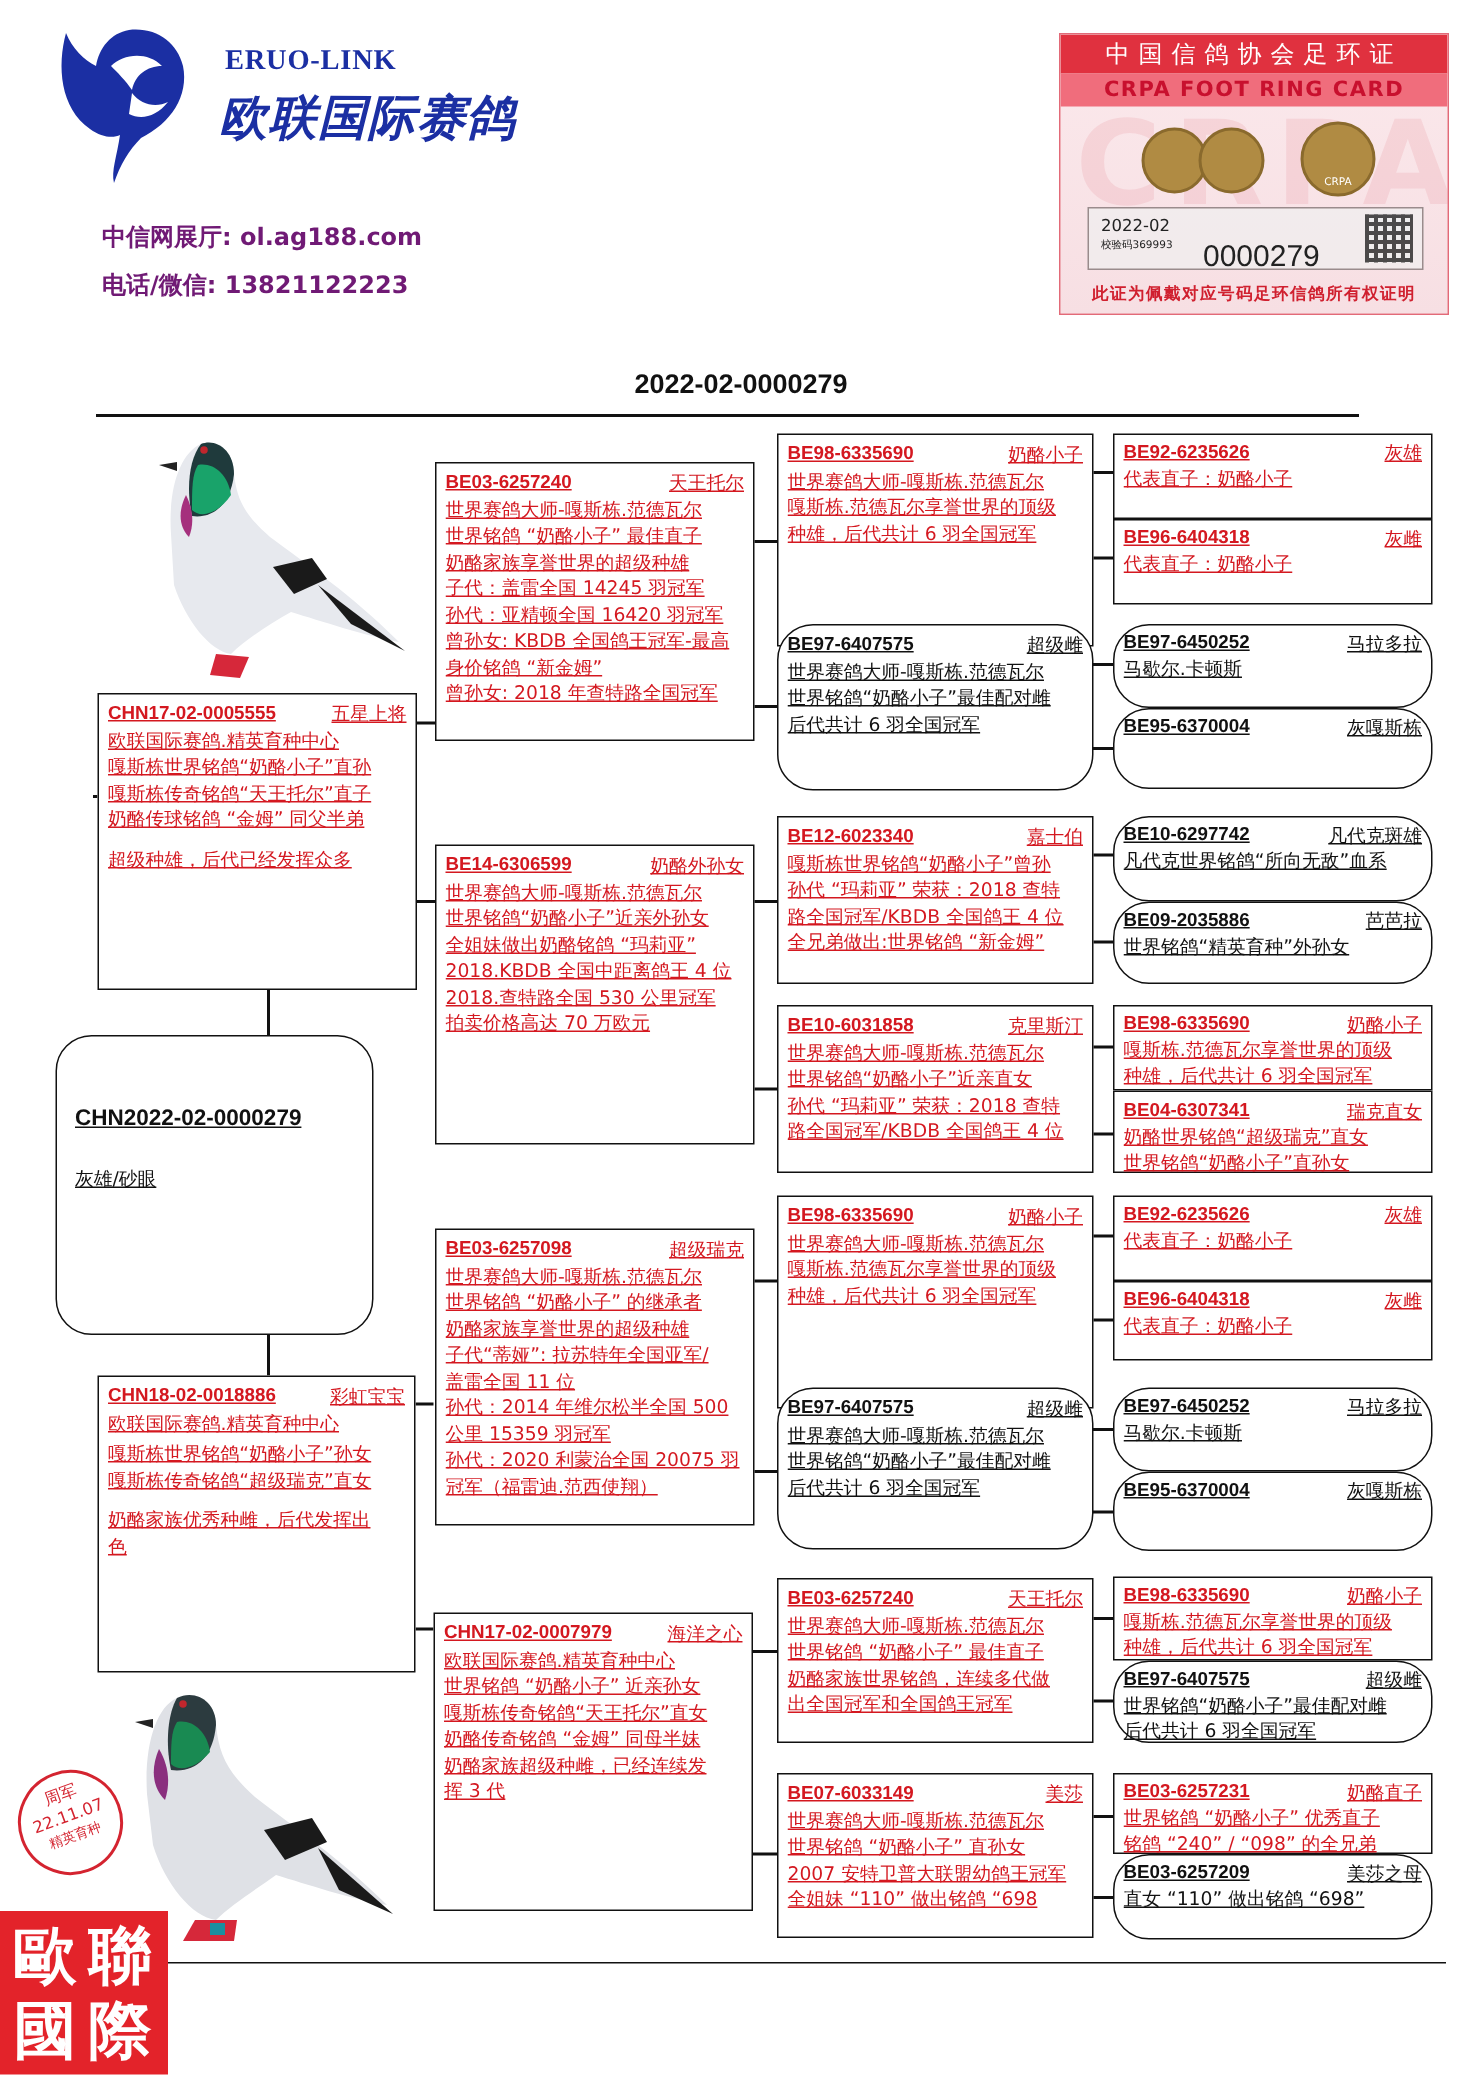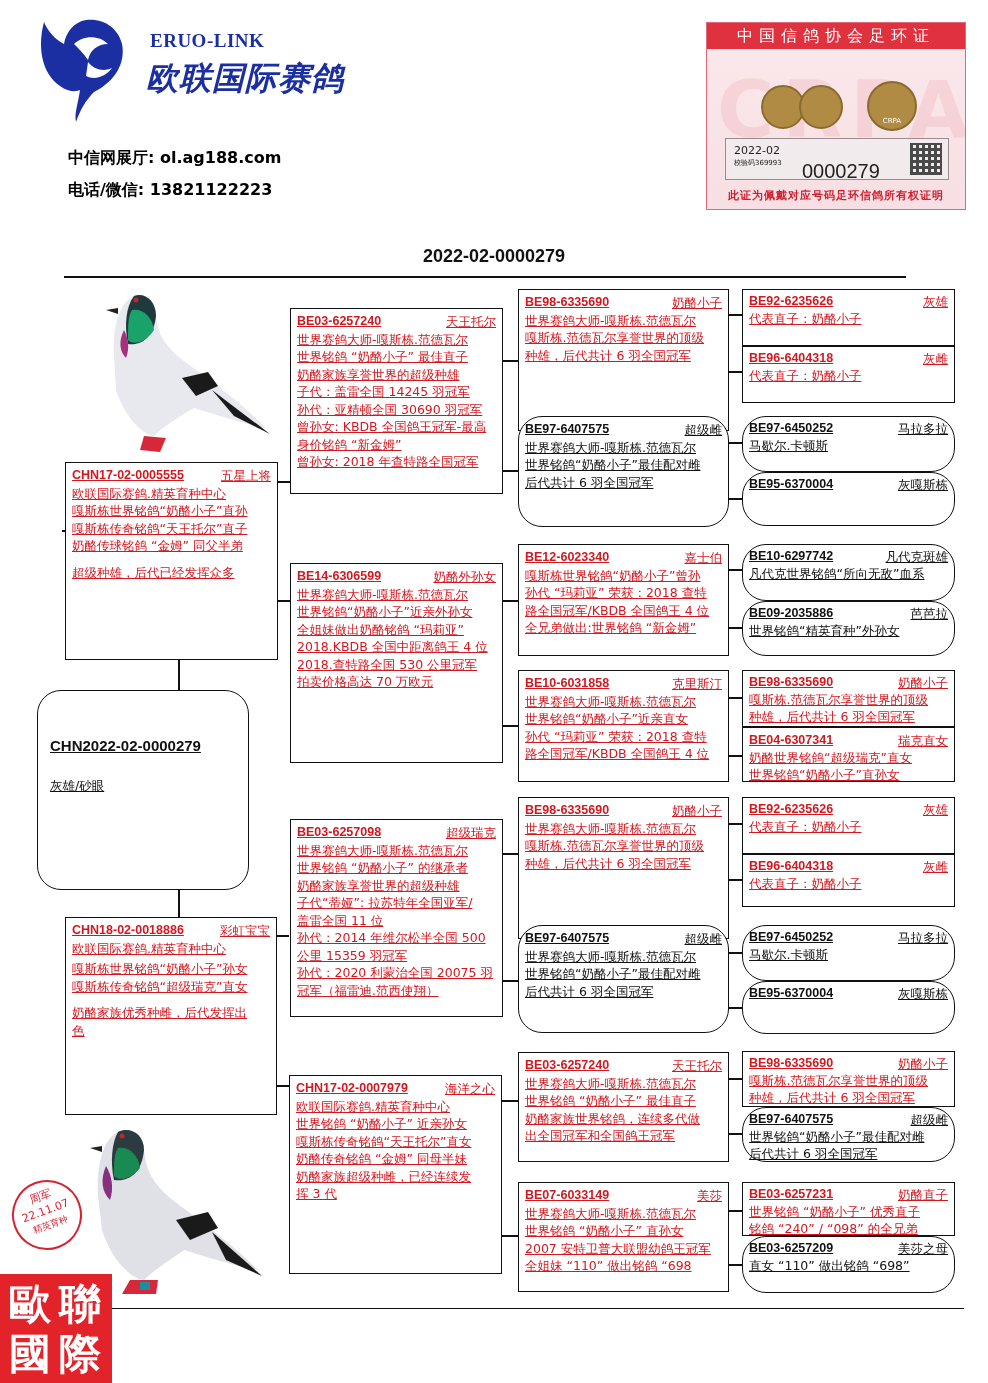--- a/index.html
+++ b/index.html
@@ -7,21 +7,21 @@
     width: 988px; height: 1383px; position: relative; overflow: hidden;
     background: #ffffff;
     font-family: "DejaVu Sans", "Liberation Sans", sans-serif;
     color: #111;
   }
   .abs { position: absolute; }
   
   .logo-mark { left: 34px; top: 14px; width: 96px; height: 108px; }
   .brand-en { left: 150px; top: 30px; font-family: "Liberation Serif", "DejaVu Serif", serif; font-weight: bold; color: #1b2fa3; font-size: 19px; letter-spacing: 0.5px; }
   .brand-cn { left: 146px; top: 57px; font-weight: bold; font-style: italic; color: #1b2fa3; font-size: 32px; letter-spacing: 1px; }
-  .contact { left: 68px; font-weight: bold; font-size: 16px; color: #000000; }
+  .contact { left: 68px; font-weight: bold; font-size: 16px; color: #701a75; }
   .contact-1 { top: 148px; }
   .contact-2 { top: 180px; }
   
   .ring-card { left: 706px; top: 22px; width: 258px; height: 186px; border: 1px solid #e26a78; background: linear-gradient(180deg, #fbe9ec 0%, #f7dfe3 100%); overflow: hidden; }
   .ring-card .rc-title { position: absolute; left: 0; top: 0; width: 100%; height: 26px; background: #e0313f; color: #fff; font-size: 16px; text-align: center; line-height: 26px; letter-spacing: 6px; }
   .ring-card .rc-sub { position: absolute; left: 0; top: 26px; width: 100%; height: 22px; background: #f06d7c; color: #c8102e; font-size: 14px; text-align: center; line-height: 22px; letter-spacing: 1px; font-weight: bold; }
   .ring-card .rc-wm { position: absolute; left: 10px; top: 48px; font-size: 78px; color: rgba(220,80,100,0.12); font-weight: bold; letter-spacing: 8px; line-height: 1; }
   .ring-card .rc-globe { position: absolute; top: 62px; width: 40px; height: 40px; border-radius: 50%; background: #b08b43; border: 2px solid #8a6a2d; }
   .ring-card .rc-logo2 { position: absolute; left: 160px; top: 58px; width: 46px; height: 46px; border-radius: 50%; background: #b08b43; border: 2px solid #8a6a2d; color: #fff; font-size: 7px; text-align: center; line-height: 76px; }
   .ring-card .rc-num-box { position: absolute; left: 18px; top: 115px; width: 222px; height: 40px; border: 1px solid #9a8b8c; background: rgba(240,240,240,0.7); }
@@ -66,20 +66,21 @@
     <path d="M54 48 C60 56, 70 58, 78 54 C70 64, 60 66, 52 62 Z" fill="#fff"></path>
   </svg>
 </div>
 <div class="abs brand-en">ERUO-LINK</div>
 <div class="abs brand-cn">欧联国际赛鸽</div>
 <div class="abs contact contact-1">中信网展厅: ol.ag188.com</div>
 <div class="abs contact contact-2">电话/微信: 13821122223</div>
 
 <div class="abs ring-card">
   <div class="rc-title">中国信鸽协会足环证</div>
+  <div class="rc-sub">CRPA FOOT RING CARD</div>
   <div class="rc-wm">CRPA</div>
   <div class="rc-globe" style="left:54px"></div>
   <div class="rc-globe" style="left:92px"></div>
   <div class="rc-logo2">CRPA</div>
   <div class="rc-num-box">
     <div class="rc-code">2022-02</div>
     <div class="rc-check">校验码369993</div>
     <div class="rc-number">0000279</div>
     <div class="rc-qr"></div>
   </div>
@@ -185,21 +186,21 @@
 
 <div class="box red" style="left:290px; top:308px; width:213px; height:186px;">
   <div class="hdr">
       <span>BE03-6257240</span>
       <span class="nm">天王托尔</span>
     </div>
   <div class="ln">世界赛鸽大师-嘎斯栋.范德瓦尔</div>
   <div class="ln">世界铭鸽 “奶酪小子” 最佳直子</div>
   <div class="ln">奶酪家族享誉世界的超级种雄</div>
   <div class="ln">子代：盖雷全国 14245 羽冠军</div>
-  <div class="ln">孙代：亚精顿全国 30690 羽冠军</div>
+  <div class="ln">孙代：亚精顿全国 16420 羽冠军</div>
   <div class="ln">曾孙女: KBDB 全国鸽王冠军-最高</div>
   <div class="ln">身价铭鸽 “新金姆”</div>
   <div class="ln">曾孙女: 2018 年查特路全国冠军</div>
 </div>
 <div class="box red" style="left:290px; top:563px; width:213px; height:200px;">
   <div class="hdr">
       <span>BE14-6306599</span>
       <span class="nm">奶酪外孙女</span>
     </div>
   <div class="ln">世界赛鸽大师-嘎斯栋.范德瓦尔</div>

